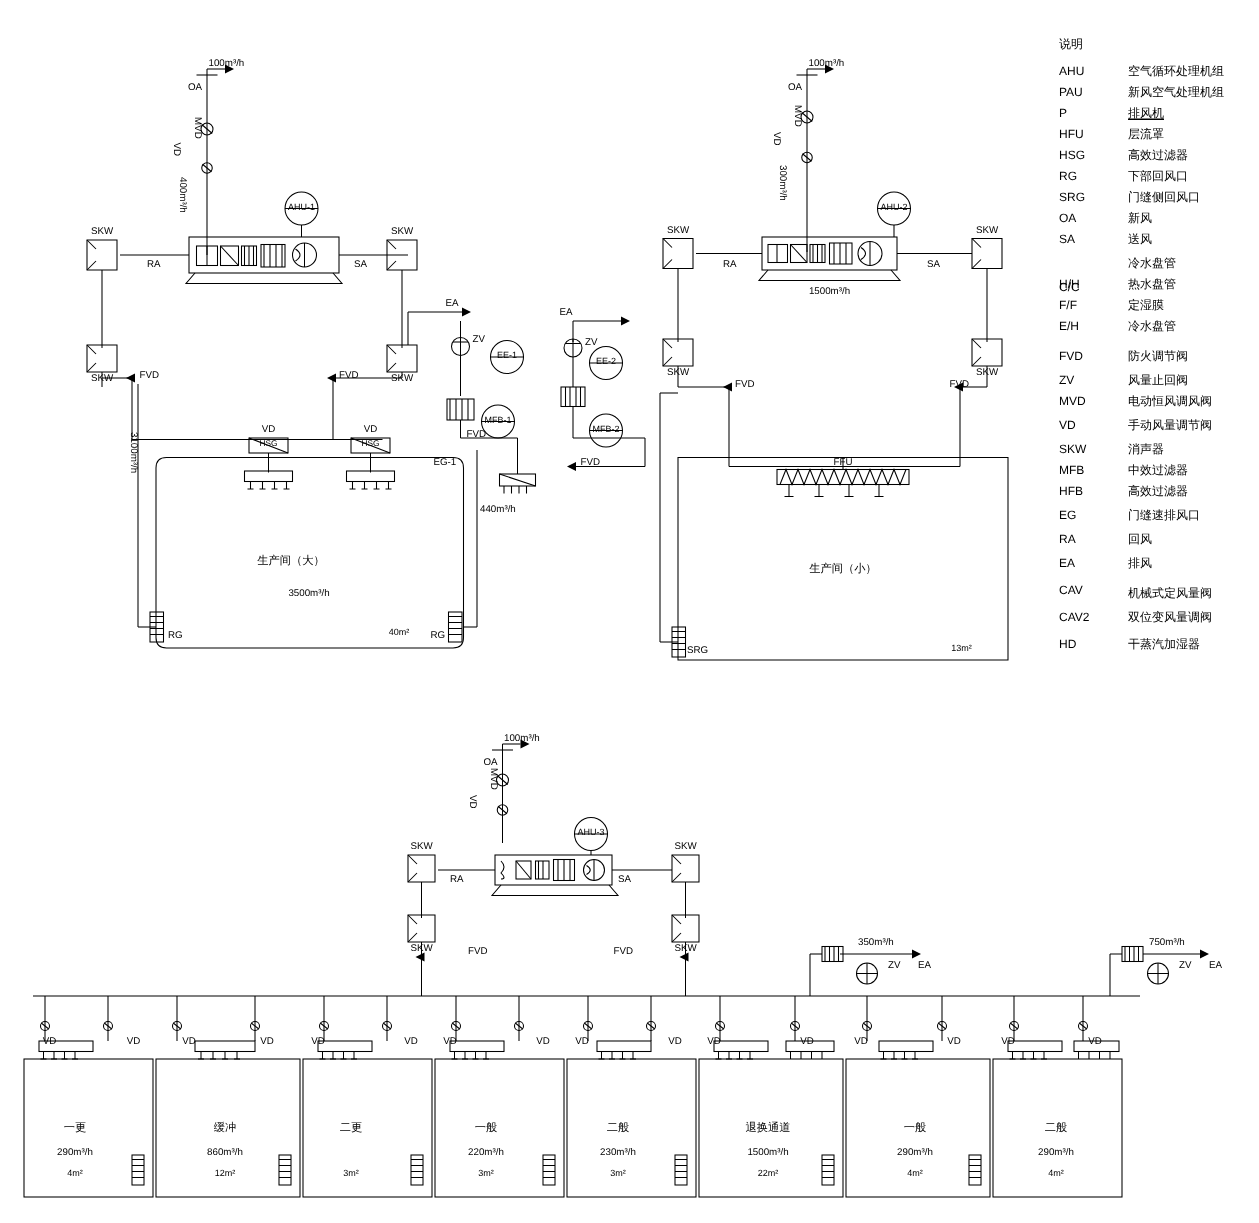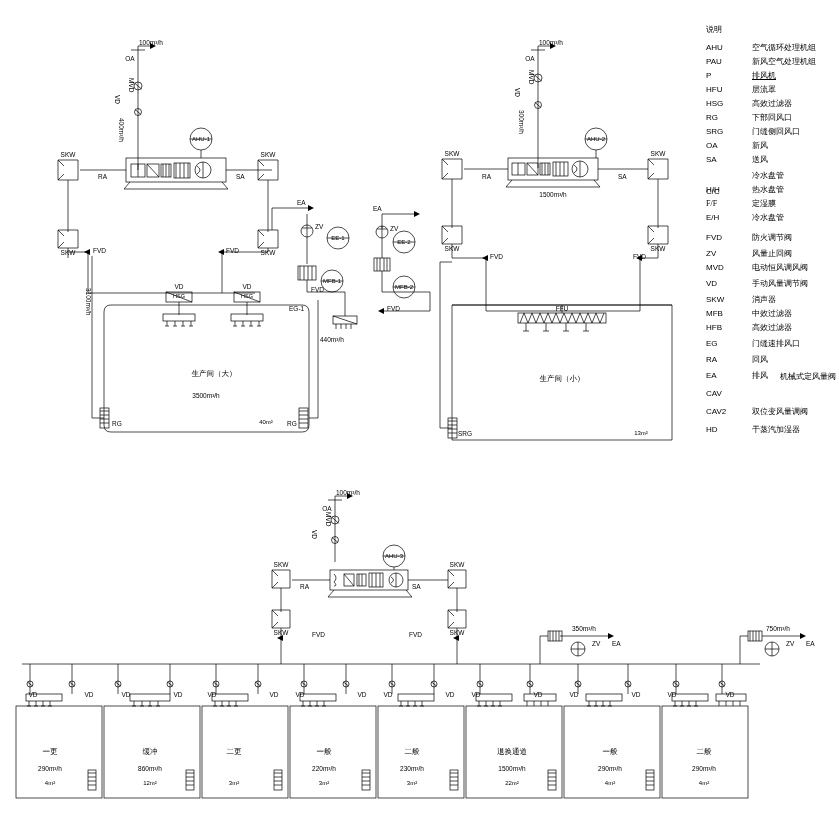--- a/index.html
+++ b/index.html
@@ -428,21 +428,21 @@
 <div class="lgd lgd-code" style="top:128px;">SRG</div>
 <div class="lgd lgd-desc" style="top:128px;">门缝侧回风口</div>
 <div class="lgd lgd-code" style="top:142px;">OA</div>
 <div class="lgd lgd-desc" style="top:142px;">新风</div>
 <div class="lgd lgd-code" style="top:156px;">SA</div>
 <div class="lgd lgd-desc" style="top:156px;">送风</div>
 <div class="lgd lgd-code" style="top:188px;">C/C</div>
 <div class="lgd lgd-desc" style="top:172px;">冷水盘管</div>
 <div class="lgd lgd-code" style="top:186px;">H/H</div>
 <div class="lgd lgd-desc" style="top:186px;">热水盘管</div>
-<div class="lgd lgd-code" style="top:200px;font-family:Liberation Serif, serif;">F/F</div>
+<div class="lgd lgd-code" style="top:200px;">F/F</div>
 <div class="lgd lgd-desc" style="top:200px;">定湿膜</div>
 <div class="lgd lgd-code" style="top:214px;">E/H</div>
 <div class="lgd lgd-desc" style="top:214px;">冷水盘管</div>
 <div class="lgd lgd-code" style="top:234px;">FVD</div>
 <div class="lgd lgd-desc" style="top:234px;">防火调节阀</div>
 <div class="lgd lgd-code" style="top:250px;">ZV</div>
 <div class="lgd lgd-desc" style="top:250px;">风量止回阀</div>
 <div class="lgd lgd-code" style="top:264px;">MVD</div>
 <div class="lgd lgd-desc" style="top:264px;">电动恒风调风阀</div>
 <div class="lgd lgd-code" style="top:280px;">VD</div>
@@ -453,21 +453,21 @@
 <div class="lgd lgd-desc" style="top:310px;">中效过滤器</div>
 <div class="lgd lgd-code" style="top:324px;">HFB</div>
 <div class="lgd lgd-desc" style="top:324px;">高效过滤器</div>
 <div class="lgd lgd-code" style="top:340px;">EG</div>
 <div class="lgd lgd-desc" style="top:340px;">门缝速排风口</div>
 <div class="lgd lgd-code" style="top:356px;">RA</div>
 <div class="lgd lgd-desc" style="top:356px;">回风</div>
 <div class="lgd lgd-code" style="top:372px;">EA</div>
 <div class="lgd lgd-desc" style="top:372px;">排风</div>
 <div class="lgd lgd-code" style="top:390px;">CAV</div>
-<div class="lgd lgd-desc" style="top:373px;margin-left:28px;">机械式定风量阀</div>
+<div class="lgd lgd-desc" style="top:392px;">机械式定风量阀</div>
 <div class="lgd lgd-code" style="top:408px;">CAV2</div>
 <div class="lgd lgd-desc" style="top:408px;">双位变风量调阀</div>
 <div class="lgd lgd-code" style="top:426px;">HD</div>
 <div class="lgd lgd-desc" style="top:426px;">干蒸汽加湿器</div>
 
 <div class="lbl c" style="left:130px;top:56px;">OA</div>
 <div class="lbl" style="left:139px;top:40px;">100m³/h</div>
 <div class="lbl v" style="left:131px;top:78px;">MVD</div>
 <div class="lbl v" style="left:117px;top:95px;">VD</div>
 <div class="lbl v" style="left:121px;top:118px;">400m³/h</div>
@@ -489,21 +489,21 @@
 <div class="lbl" style="left:93px;top:248px;">FVD</div>
 <div class="lbl" style="left:226px;top:248px;">FVD</div>
 <div class="lbl" style="left:311px;top:287px;">FVD</div>
 <div class="lbl" style="left:387px;top:306px;">FVD</div>
 <div class="lbl c" style="left:179px;top:284px;">VD</div>
 <div class="lbl c" style="left:247px;top:284px;">VD</div>
 <div class="lbl c tiny" style="left:179px;top:294px;">HSG</div>
 <div class="lbl c tiny" style="left:247px;top:294px;">HSG</div>
 <div class="lbl" style="left:289px;top:306px;">EG-1</div>
 <div class="lbl" style="left:320px;top:337px;">440m³/h</div>
-<div class="roomname" style="left:214px;top:369px;">生产间（大）</div>
+<div class="roomname" style="left:194px;top:369px;">生产间（大）</div>
 <div class="roomflow" style="left:206px;top:392px;">3500m³/h</div>
 <div class="roomarea" style="left:266px;top:419px;">40m²</div>
 <div class="lbl" style="left:112px;top:421px;">RG</div>
 <div class="lbl" style="left:287px;top:421px;">RG</div>
 <div class="lbl v" style="left:88px;top:288px;">3100m³/h</div>
 
 <div class="lbl c" style="left:530px;top:56px;">OA</div>
 <div class="lbl" style="left:539px;top:40px;">100m³/h</div>
 <div class="lbl v" style="left:531px;top:70px;">MVD</div>
 <div class="lbl v" style="left:517px;top:88px;">VD</div>

